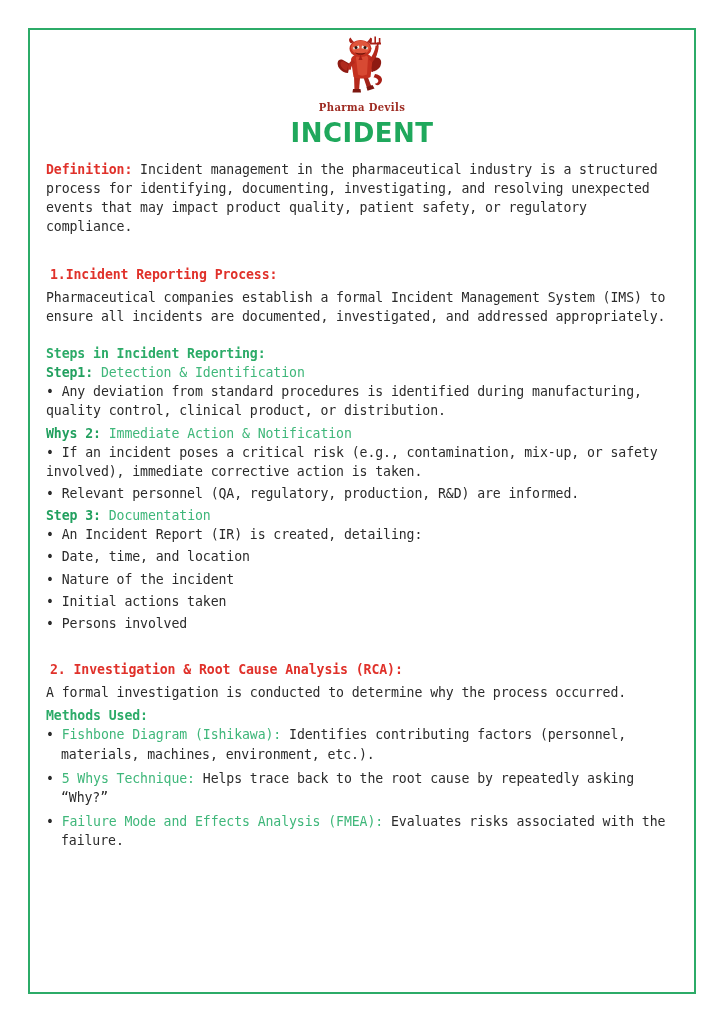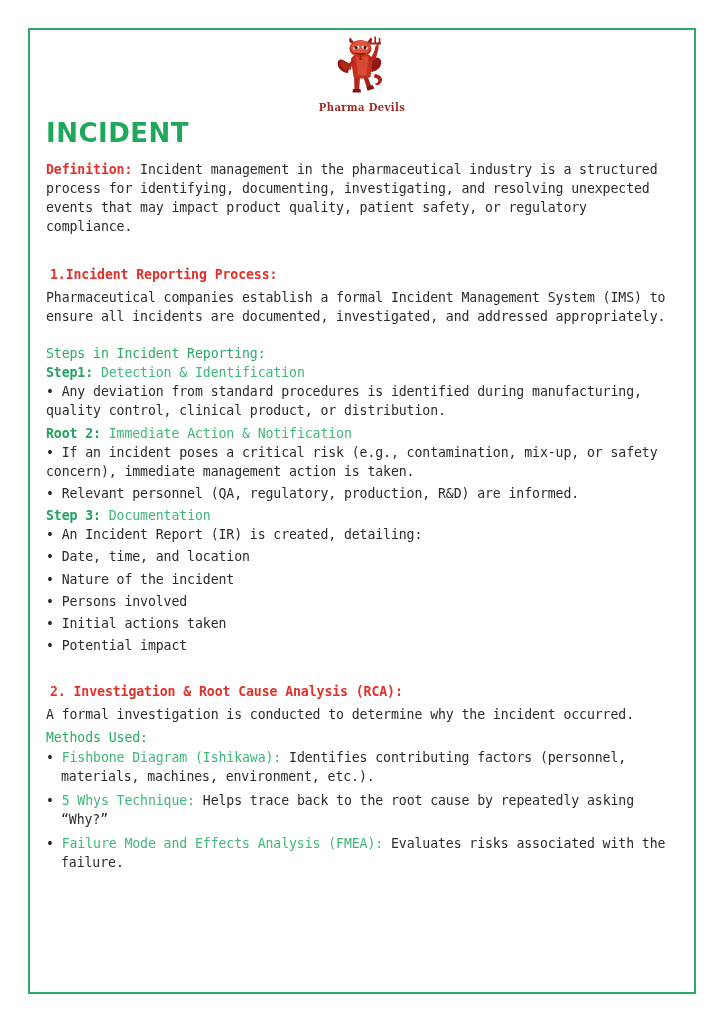--- a/index.html
+++ b/index.html
@@ -57,20 +57,21 @@
     font-size: 10px;
     font-weight: bold;
     letter-spacing: 0.4px;
     color: #9e2b22;
     margin-top: 1px;
     transform: scaleY(1.15);
   }
 
   
   .doc-title {
+    text-align: center;
     font-family: "DejaVu Sans", "Liberation Sans", sans-serif;
     font-size: 26px;
     font-weight: bold;
     color: #1fa85c;
     letter-spacing: 0.5px;
     margin: 6px 0 12px 0;
   }
 
   
   .para {
@@ -90,21 +91,21 @@
     line-height: 1.45;
     color: #e0312a;
     font-weight: bold;
     margin: 4px;
     letter-spacing: -0.1px;
   }
   .heading-green {
     font-size: 13.2px;
     line-height: 1.45;
     color: #2cab68;
-    font-weight: normal;
+    font-weight: bold;
     margin: 0;
     letter-spacing: -0.1px;
   }
   .step-line {
     font-size: 13.2px;
     line-height: 1.45;
     margin: 0;
     letter-spacing: -0.1px;
     color: #3fb77a;
   }
@@ -206,36 +207,35 @@
     <p class="heading-red">1.Incident Reporting Process:</p>
     <p class="para">Pharmaceutical companies establish a formal Incident Management System (IMS) to ensure all incidents are documented, investigated, and addressed appropriately.</p>
 
     <div class="gap-md"></div>
 
     <p class="heading-green">Steps in Incident Reporting:</p>
 
     <p class="step-line"><span class="step-label">Step1:</span><span> Detection &amp; Identification</span></p>
     <p class="bullet-flat">• Any deviation from standard procedures is identified during manufacturing, quality control, clinical product, or distribution.</p>
 
-    <p class="step-line"><span class="step-label">Root 2:</span><span> Immediate Action &amp; Notification</span></p>
-    <p class="bullet-flat">• If an incident poses a critical risk (e.g., contamination, mix-up, or safety concern), immediate management action is taken.</p>
+    <p class="step-line"><span class="step-label">Whys 2:</span><span> Immediate Action &amp; Notification</span></p>
+    <p class="bullet-flat">• If an incident poses a critical risk (e.g., contamination, mix-up, or safety involved), immediate corrective action is taken.</p>
     <p class="bullet-flat">• Relevant personnel (QA, regulatory, production, R&amp;D) are informed.</p>
 
     <p class="step-line"><span class="step-label">Step 3:</span><span> Documentation</span></p>
     <p class="bullet-flat">• An Incident Report (IR) is created, detailing:</p>
     <p class="bullet-flat">• Date, time, and location</p>
     <p class="bullet-flat">• Nature of the incident</p>
+    <p class="bullet-flat">• Initial actions taken</p>
     <p class="bullet-flat">• Persons involved</p>
-    <p class="bullet-flat">• Initial actions taken</p>
-    <p class="bullet-flat">• Potential impact</p>
 
     <div class="gap-lg"></div>
 
     <p class="heading-red">2. Investigation &amp; Root Cause Analysis (RCA):</p>
-    <p class="para">A formal investigation is conducted to determine why the incident occurred.</p>
+    <p class="para">A formal investigation is conducted to determine why the process occurred.</p>
     <p class="heading-green">Methods Used:</p>
 
     <p class="bullet-hang">• <span class="term-green">Fishbone Diagram (Ishikawa):</span><span> Identifies contributing factors (personnel, materials, machines, environment, etc.).</span></p>
     <p class="bullet-hang">• <span class="term-green">5 Whys Technique:</span><span> Helps trace back to the root cause by repeatedly asking “Why?”</span></p>
     <p class="bullet-hang">• <span class="term-green">Failure Mode and Effects Analysis (FMEA):</span><span> Evaluates risks associated with the failure.</span></p>
 
   </div>
 </div>
 
 </body></html>

